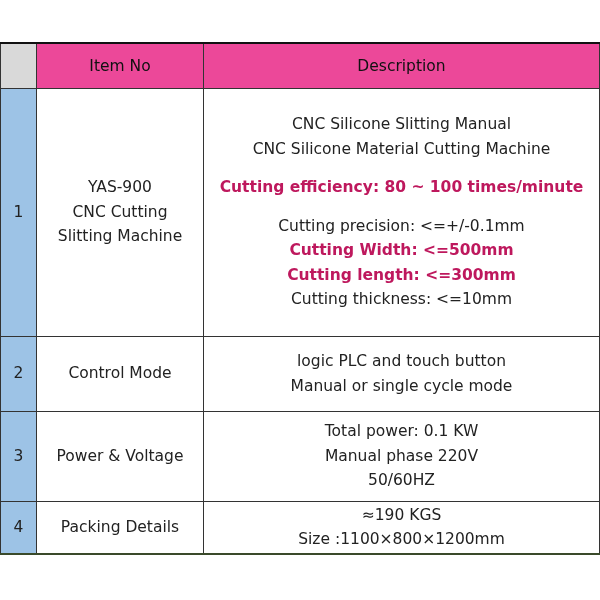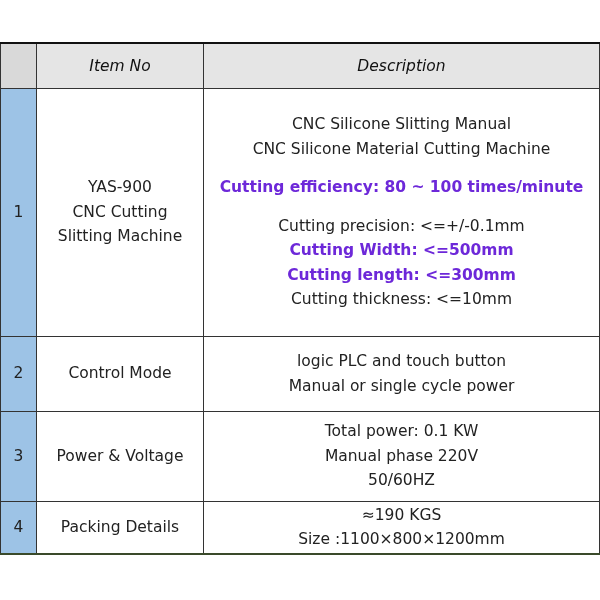--- a/index.html
+++ b/index.html
@@ -34,38 +34,37 @@
       font-weight: normal;
     }
     table.spec tr:last-child td {
       border-bottom: 2px solid #3a4a2a;
     }
     th.idx-head {
       background: #d9d9d9;
       border-left: none;
     }
     th.col-head {
-      background: #e5e5e5;
+      background: #ec4899;
       font-weight: bold;
       color: #111111;
       font-size: 15.5px;
-      font-style: italic;
     }
     td.idx {
       background: #9dc3e6;
       border-left: none;
       color: #222222;
     }
     tr.head-row { height: 45px; }
     tr.r1 { height: 248px; }
     tr.r2 { height: 75px; }
     tr.r3 { height: 90px; }
     tr.r4 { height: 53px; }
     .line { display: block; }
-    .line.bold { font-weight: bold; color: #6d28d9; }
+    .line.bold { font-weight: bold; color: #be185d; }
     .gap-small { display: block; height: 14px; }
     .desc-cell { font-size: 15.5px; }
   </style>
 </head>
 <body>
 
 <div class="table-wrap">
   <table class="spec">
     <colgroup>
       <col style="width:36px">
@@ -99,21 +98,21 @@
       </td>
     </tr>
 
     <tr class="r2">
       <td class="idx">2</td>
       <td>
         <span class="line">Control Mode</span>
       </td>
       <td class="desc-cell">
         <span class="line">logic PLC and  touch button</span>
-        <span class="line">Manual or single cycle power</span>
+        <span class="line">Manual or single cycle mode</span>
       </td>
     </tr>
 
     <tr class="r3">
       <td class="idx">3</td>
       <td>
         <span class="line">Power &amp; Voltage</span>
       </td>
       <td class="desc-cell">
         <span class="line">Total power: 0.1 KW</span>

